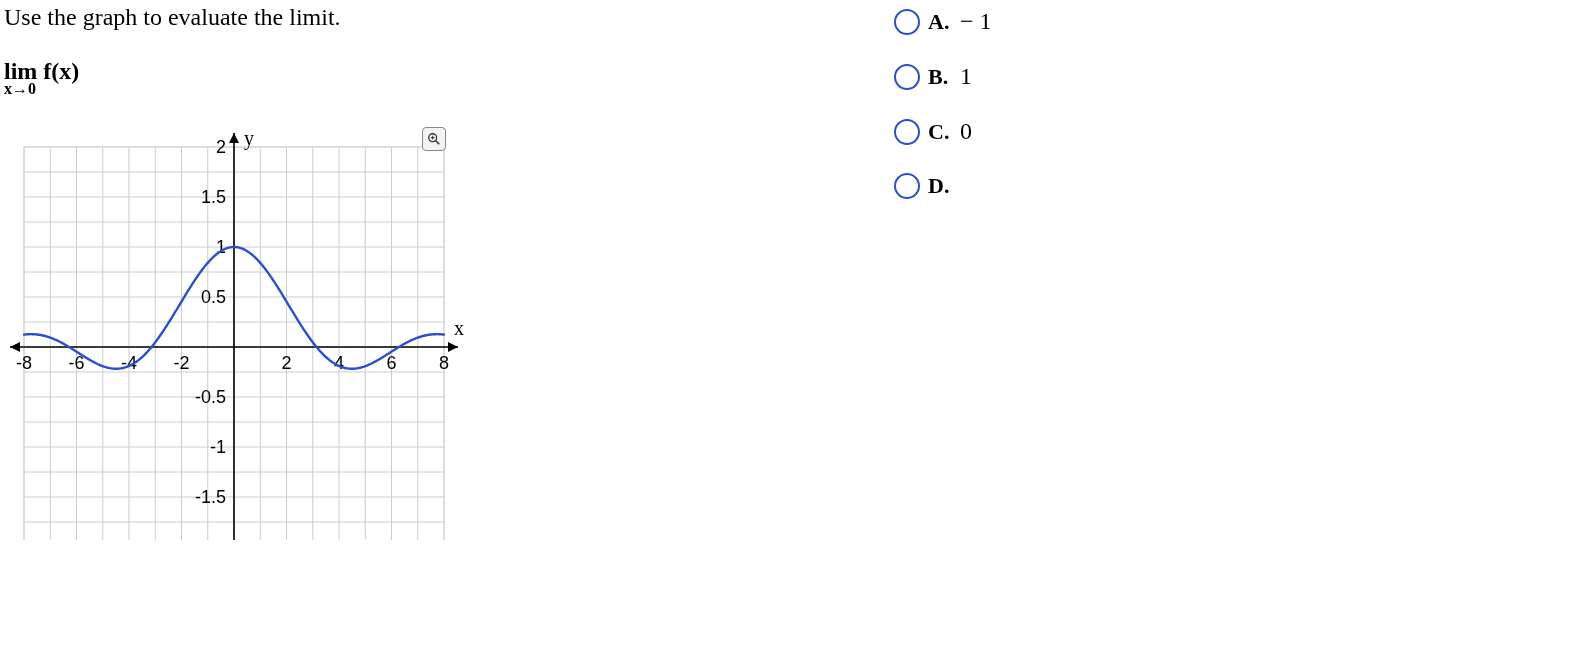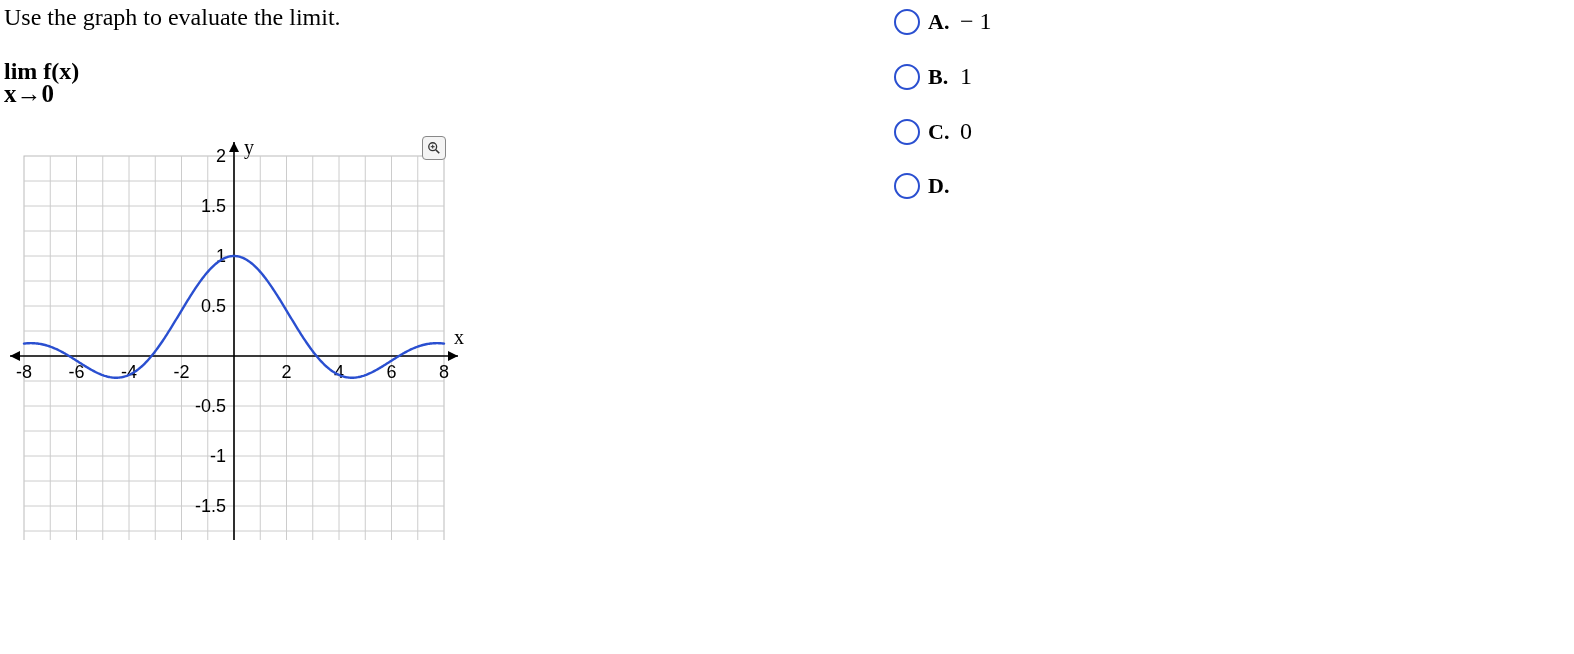--- a/index.html
+++ b/index.html
@@ -3,21 +3,21 @@
 <meta charset="utf-8">
 <style>
   html,body{margin:0;padding:0;font-family:"Times New Roman",Times,serif;
     font-size:22px;color:#000;background:#fff;}
   .page{display:flex;flex-direction:row;width:1574px;height:540px;}
   .left{flex:0 0 890px;padding:4px 0 0 4px;}
   .right{flex:1;padding:4px 0 0 0;}
   .question{font-size:24px;margin:0 0 28px 0;}
   .limit{font-size:24px;line-height:1;margin-bottom:30px;font-weight:bold;}
   .limit .top{display:block;border-bottom:0;}
-  .limit .bot{display:block;font-size:25px;margin-top:-2px;}
+  .limit .bot{display:block;font-size:16px;margin-top:-2px;}
   .chart-area{position:relative;width:460px;height:470px;}
   .zoom-btn{position:absolute;right:18px;top:0;width:22px;height:22px;
     border:1px solid #888;border-radius:4px;background:#f4f4f4;
     display:flex;align-items:center;justify-content:center;cursor:pointer;}
   .zoom-btn svg{width:14px;height:14px;}
   svg{display:block;}
   .choices{display:flex;flex-direction:column;gap:28px;padding-top:4px;}
   .choice{display:flex;align-items:center;gap:8px;}
   .radio{width:22px;height:22px;border:2px solid #2a4fd0;border-radius:50%;
     flex:0 0 22px;cursor:pointer;background:#fff;}

